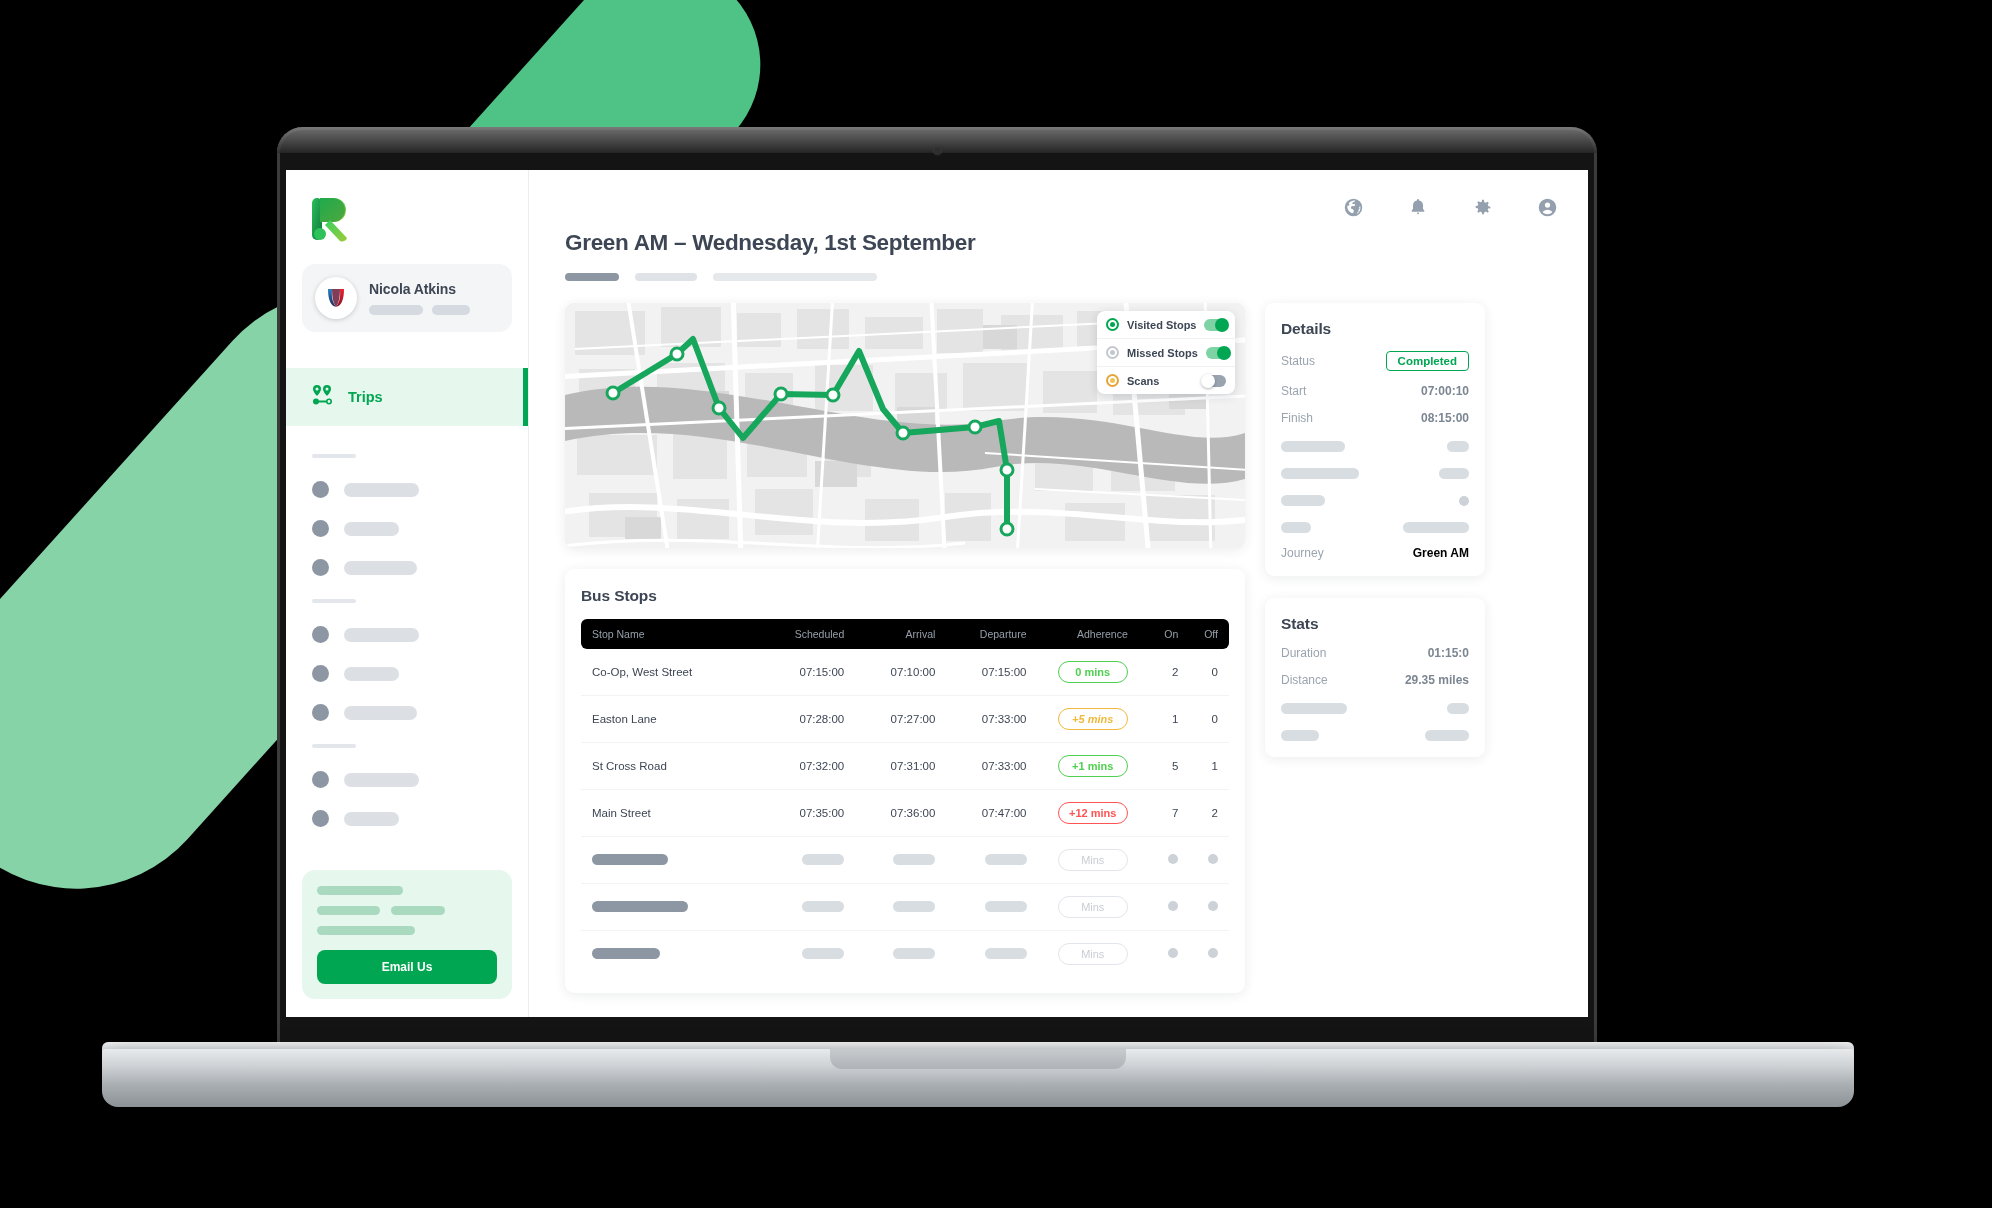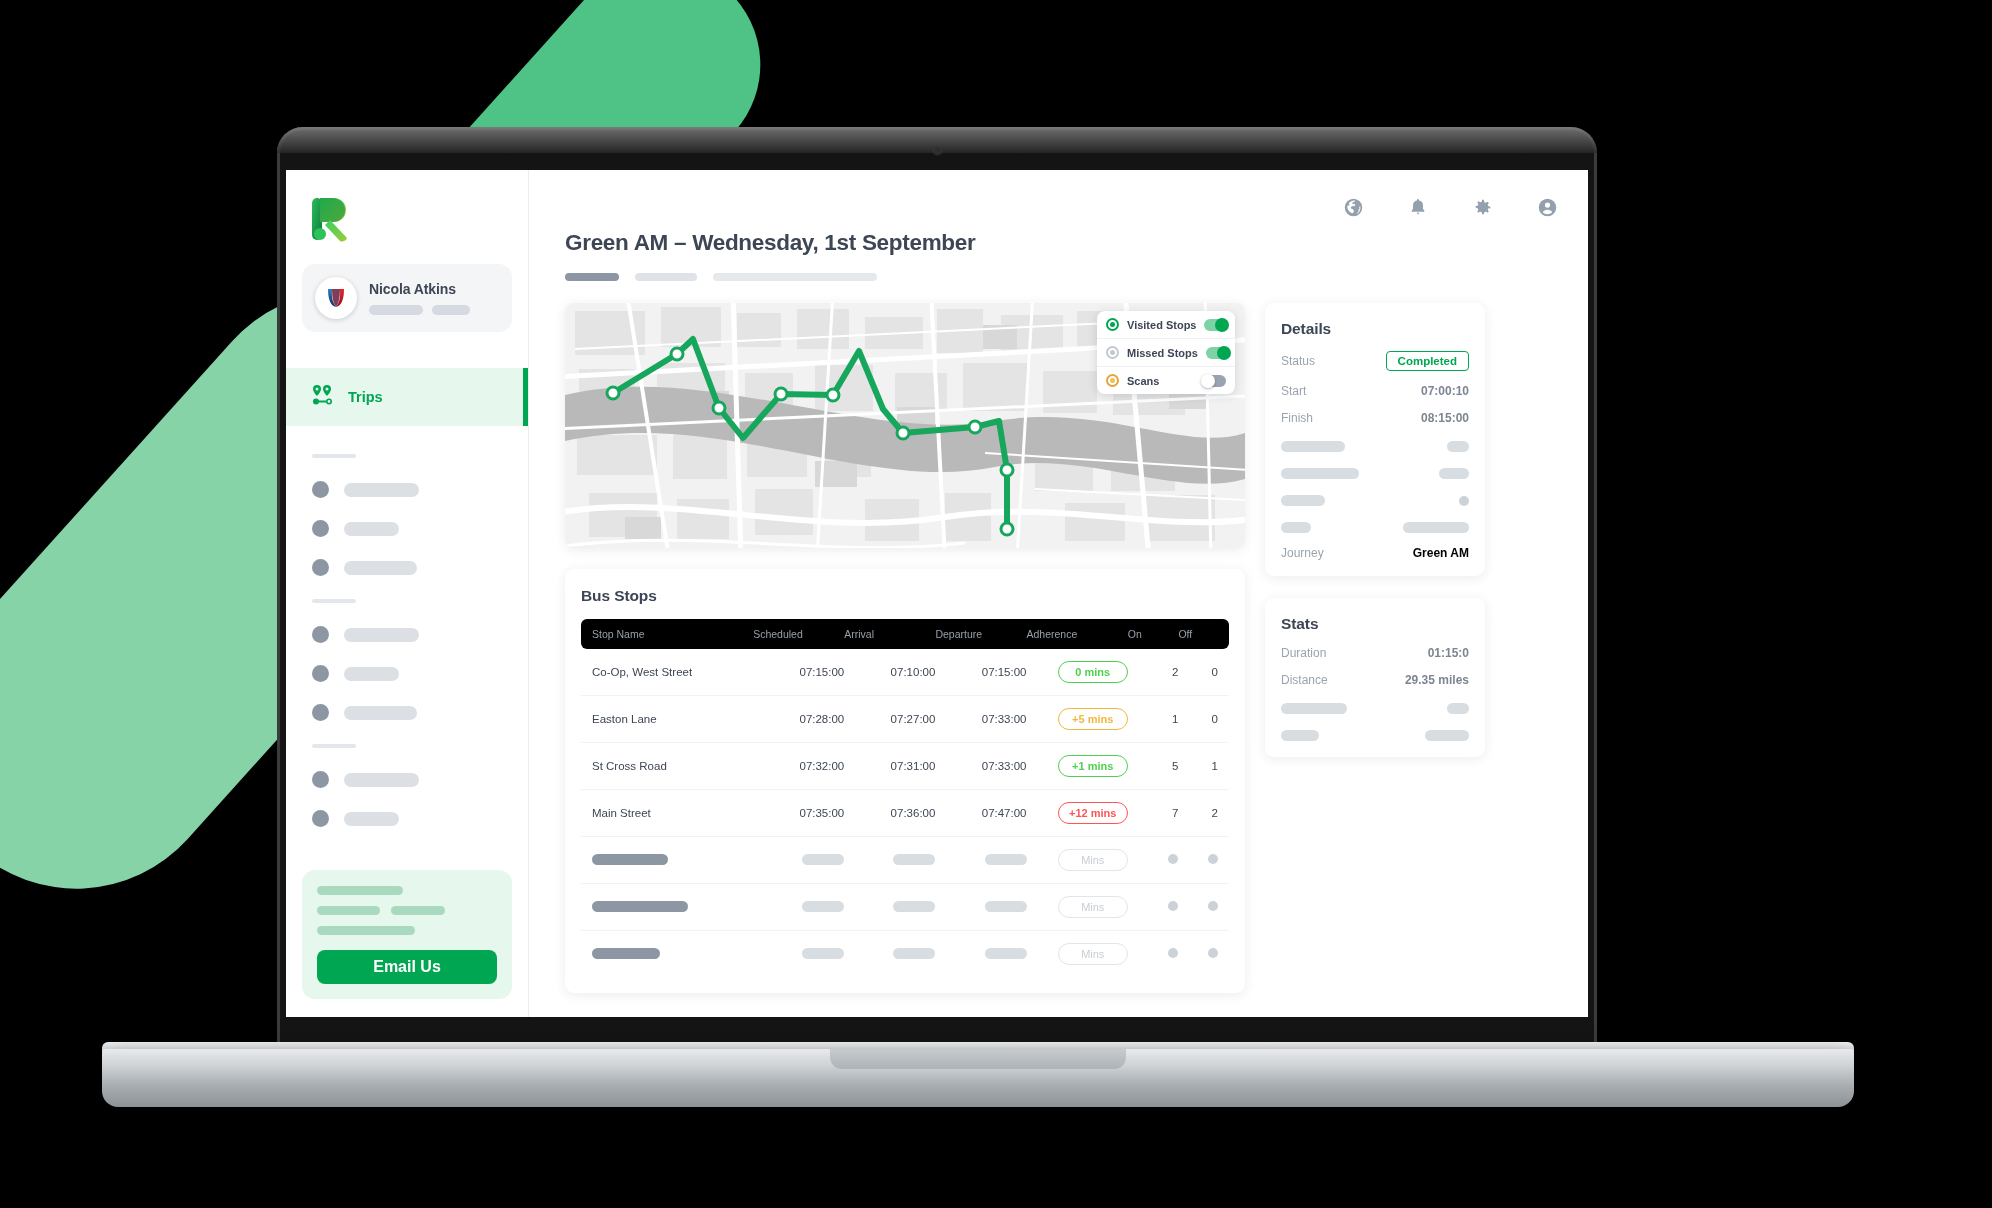--- a/index.html
+++ b/index.html
@@ -78,21 +78,21 @@
   .sk-list { padding: 16px 0 0 0; }
   .sk-div { height:4px; width:44px; background:#e3e6ea; border-radius:3px; margin:12px 0 12px 26px; }
   .sk-row { display:flex; align-items:center; gap:15px; padding:11px 0 11px 26px; }
   .sk-dot { width:17px; height:17px; border-radius:50%; background:#8d97a3; flex:0 0 17px; }
   .sk-bar { height:14px; border-radius:7px; background:#dce0e5; }
 
   .promo { margin:auto 16px 18px 16px; background:#e6f7ed; border-radius:13px; padding:16px 15px 15px; }
   .p-sk { background:#a9d9bf; border-radius:6px; height:9px; }
   .p-row { display:flex; gap:11px; }
   .emailbtn { margin-top:15px; width:100%; height:34px; border:0; border-radius:8px;
-              background:#00a651; color:#fff; font-size:16px; font-weight:700;
+              background:#00a651; color:#fff; font-size:12px; font-weight:700;
               font-family:"Liberation Sans", sans-serif; cursor:pointer; }
 
   
   .main { flex:1; background:#fff; position:relative; padding: 0 26px 0 36px; overflow:hidden; }
   .topicons { position:absolute; right:30px; top:26px; display:flex; gap:44px; align-items:center; }
   .topicons svg { display:block; fill:#94a0ad; }
 
   .pagetitle { font-size:22.5px; font-weight:700; color:#3d4654; letter-spacing:-.3px;
                padding-top: 60px; }
   .crumbs { display:flex; gap:16px; margin-top:17px; align-items:center; }
@@ -123,34 +123,34 @@
   .tog.on { background:#7dd3a4; }
   .tog i { position:absolute; top:-1px; right:-1px; width:14px; height:14px; border-radius:50%;
            background:#00a651; display:block; }
   .tog.off i { left:-1px; right:auto; background:#fff; box-shadow:0 1px 3px rgba(0,0,0,.3); }
 
   
   .stops { margin-top:21px; padding:18px 16px 16px; }
   .cardtitle { font-size:15.5px; font-weight:700; color:#3d4654; letter-spacing:-.1px; }
   table { width:100%; border-collapse:collapse; margin-top:14px; }
   thead tr { background:#000000; }
-  thead th { font-size:10.5px; font-weight:400; color:#96a0ab; padding:9px 0; text-align:left; }
+  thead th { font-size:10.5px; font-weight:400; color:#96a0ab; padding:9px 0; text-align:right; }
   thead th:first-child { text-align:left; padding-left:11px; border-radius:6px 0 0 6px; }
   thead th:last-child { border-radius:0 6px 6px 0; padding-right:11px; }
   tbody td { font-size:11.5px; color:#3d4654; padding:12px 0; text-align:right;
              border-bottom:1px solid #f2f3f5; }
   tbody tr:last-child td { border-bottom:0; }
   tbody td:first-child { text-align:left; padding-left:11px; font-weight:400; }
   tbody td:last-child { padding-right:11px; }
   .col-name { width:170px; } .col-t { width:90px; } .col-adh { width:100px; }
   .col-n { width:50px; }
   .pill { display:inline-block; min-width:70px; padding:4px 0; border-radius:11px;
           font-size:11px; font-weight:700; text-align:center; border:1.5px solid; }
   .pill.green { color:#4fd04f; border-color:#4fd04f; }
-  .pill.amber { color:#f0b93c; border-color:#f0b93c; }
+  .pill.amber { color:#f0b93c; border-color:#f0b93c;font-style:italic; }
   .pill.red   { color:#ff5454; border-color:#ff5454; }
   .pill.ghost { color:#c9ced5; border-color:#e2e5e9; font-weight:400; }
   .skbar { display:inline-block; height:11px; border-radius:6px; background:#d8dde2; }
   .skbar.dark { background:#8d97a3; }
   .skdot { display:inline-block; width:10px; height:10px; border-radius:50%; background:#ccd2d8; }
 
   
   .rcard { padding:17px 16px 16px; }
   .rcard + .rcard { margin-top:22px; }
   .kv { display:flex; justify-content:space-between; align-items:center; margin-top:13px; }

